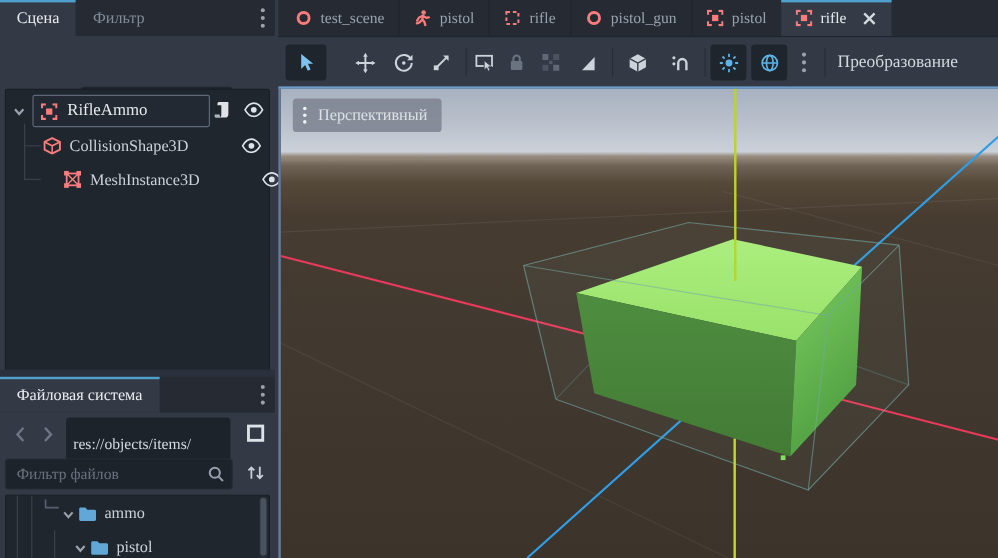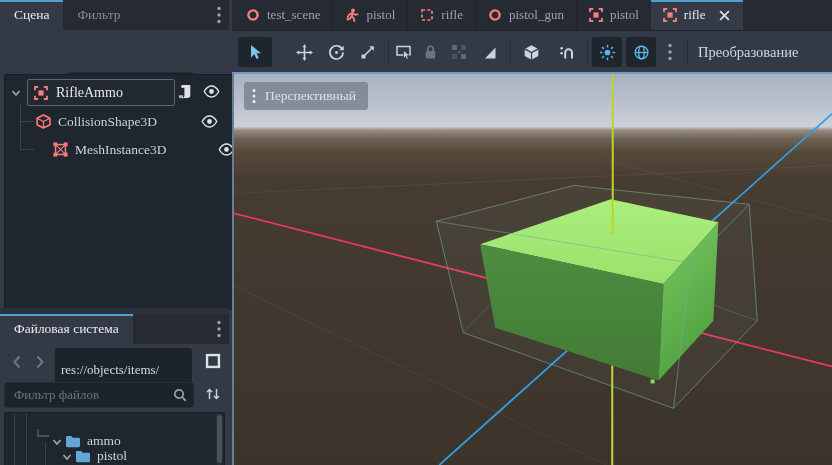--- a/index.html
+++ b/index.html
@@ -108,21 +108,21 @@
       </div>
       <div class="abs icon-btn" style="left:202px;top:40px;width:22px;height:26px;">
         <svg width="6" height="18" viewBox="0 0 6 18" fill="#9aa2ad">
             <circle cx="3" cy="2.5" r="1.7"></circle>
             <circle cx="3" cy="9" r="1.7"></circle>
             <circle cx="3" cy="15.5" r="1.7"></circle>
           </svg>
       </div>
     </div>
 
-    <div class="abs panel" style="left:4px;top:74px;width:219px;height:234px;padding-left:39px;">
+    <div class="abs panel" style="left:4px;top:74px;width:219px;height:234px;">
 
       <div class="guide" style="left:15px;top:28px;width:1px;height:47px;"></div>
       <div class="guide" style="left:15px;top:46px;width:14px;height:1px;"></div>
       <div class="guide" style="left:15px;top:74px;width:14px;height:1px;"></div>
 
       <div class="abs" style="left:2px;top:3px;width:215px;height:29px;">
         <svg class="abs" style="left:3px;top:9px;" width="12" height="12" viewBox="0 0 12 12" fill="none" stroke="#9aa2ad" stroke-width="1.8">
             <path d="m2.5 4 3.5 4 3.5-4"></path>
           </svg>
         <div class="name-edit" style="left:20px;top:1px;width:134px;height:25px;">
@@ -229,21 +229,21 @@
             <path d="M11.5 2v9.5M9 9l2.5 2.5L14 9"></path>
           </svg>
       </div>
     </div>
 
     <div class="abs panel" style="left:4px;top:412px;width:219px;height:53px;border-bottom:none;">
       <div class="guide" style="left:9px;top:0;width:1px;height:53px;"></div>
       <div class="guide" style="left:21px;top:0;width:1px;height:53px;"></div>
       <div class="guide" style="left:40px;top:29px;width:1px;height:24px;"></div>
 
-      <div class="fs-row" style="left:0;top:16px;width:168px;height:24px;">
+      <div class="fs-row" style="left:0;top:3px;width:168px;height:24px;">
         <svg class="abs" style="left:31px;top:0px;" width="14" height="14" viewBox="0 0 14 14" fill="none" stroke="#566072" stroke-width="1.4">
             <path d="M2 0v7h11"></path>
           </svg>
         <svg class="abs" style="left:46px;top:7px;" width="12" height="12" viewBox="0 0 12 12" fill="none" stroke="#9aa2ad" stroke-width="1.8">
             <path d="m2.5 4 3.5 4 3.5-4"></path>
           </svg>
         <svg class="abs" style="left:60px;top:6px;" width="16" height="13" viewBox="0 0 16 13">
             <path d="M1 2.2C1 1.5 1.5 1 2.2 1h4l1.6 1.8h6c.7 0 1.2.5 1.2 1.2v7c0 .7-.5 1.2-1.2 1.2H2.2C1.5 12.2 1 11.7 1 11Z" fill="#61a8d8"></path>
           </svg>
         <span class="abs tree-label" style="left:82px;top:4px;">ammo</span>

